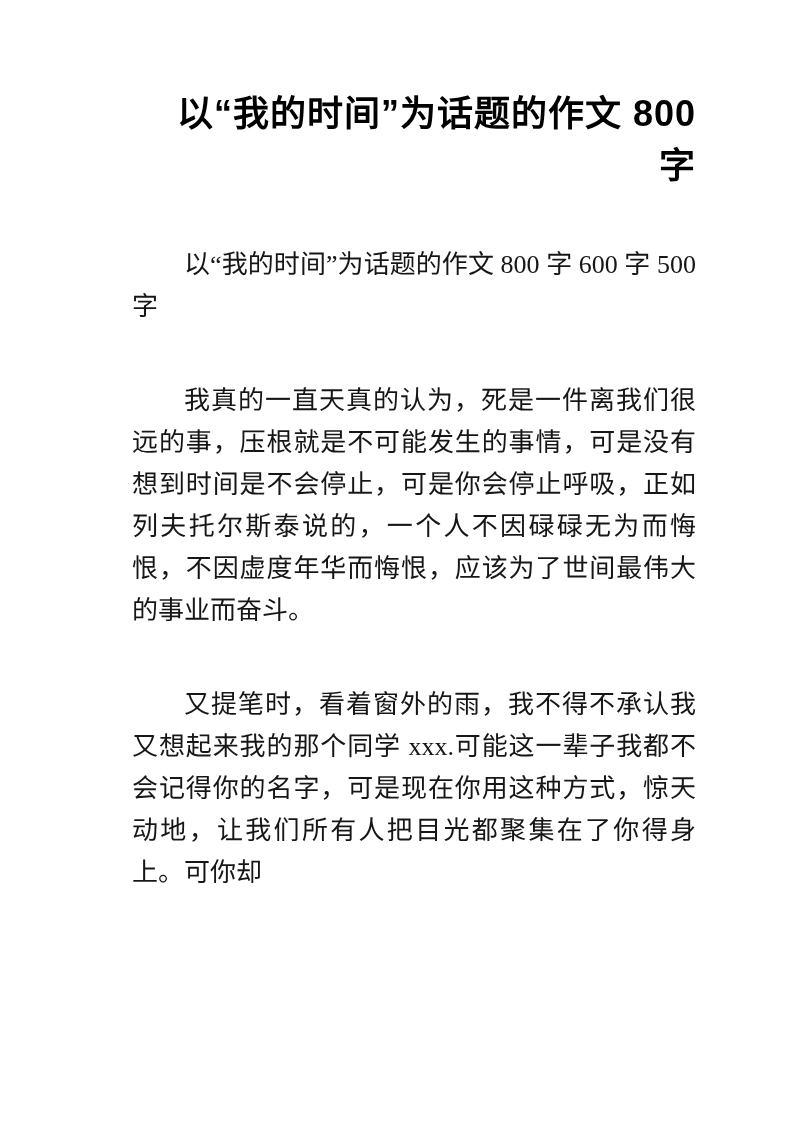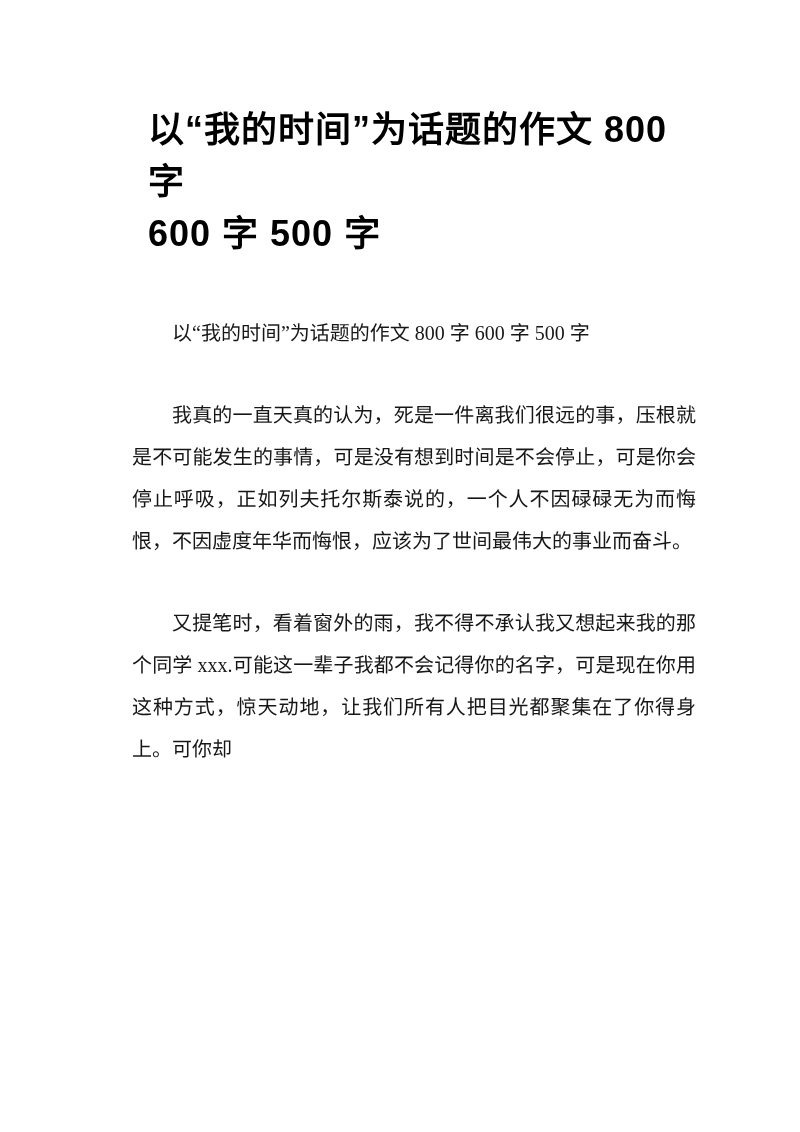--- a/index.html
+++ b/index.html
@@ -15,56 +15,55 @@
   }
   .page {
     position: relative;
     width: 800px;
     height: 1132px;
     background: #ffffff;
     box-sizing: border-box;
     padding: 88px 104px 0 132px;
   }
   .doc-title {
-    margin: 16px;
-    text-align: left;
+    margin: 0;
+    text-align: right;
     font-family: "Liberation Sans", "DejaVu Sans", sans-serif;
     font-weight: 700;
     font-size: 36px;
     line-height: 52px;
     color: #000000;
     letter-spacing: 1px;
   }
   .doc-title .title-line {
     display: block;
   }
   .body-text {
     margin-top: 52px;
   }
   .para {
     margin: 0;
-    font-size: 20px;
+    font-size: 26px;
     line-height: 42px;
     color: #161616;
     text-align: justify;
     text-indent: 2em;
     word-break: break-all;
   }
   .para.gap-before {
-    margin-top: 40px;
+    margin-top: 52px;
   }
 </style>
 </head>
 <body>
 
 <div class="page">
 
   <h1 class="doc-title">
     <span class="title-line">以“我的时间”为话题的作文 800 字</span>
-    <span class="title-line">600 字 500 字</span>
   </h1>
 
   <div class="body-text">
     <p class="para">以“我的时间”为话题的作文 800 字 600 字 500 字</p>
     <p class="para gap-before">我真的一直天真的认为，死是一件离我们很远的事，压根就是不可能发生的事情，可是没有想到时间是不会停止，可是你会停止呼吸，正如列夫托尔斯泰说的，一个人不因碌碌无为而悔恨，不因虚度年华而悔恨，应该为了世间最伟大的事业而奋斗。</p>
     <p class="para gap-before">又提笔时，看着窗外的雨，我不得不承认我又想起来我的那个同学 xxx.可能这一辈子我都不会记得你的名字，可是现在你用这种方式，惊天动地，让我们所有人把目光都聚集在了你得身上。可你却</p>
   </div>
 
 </div>
 

